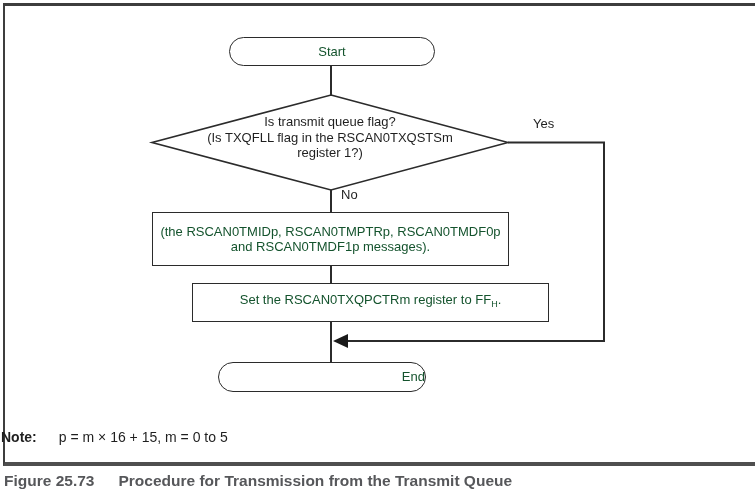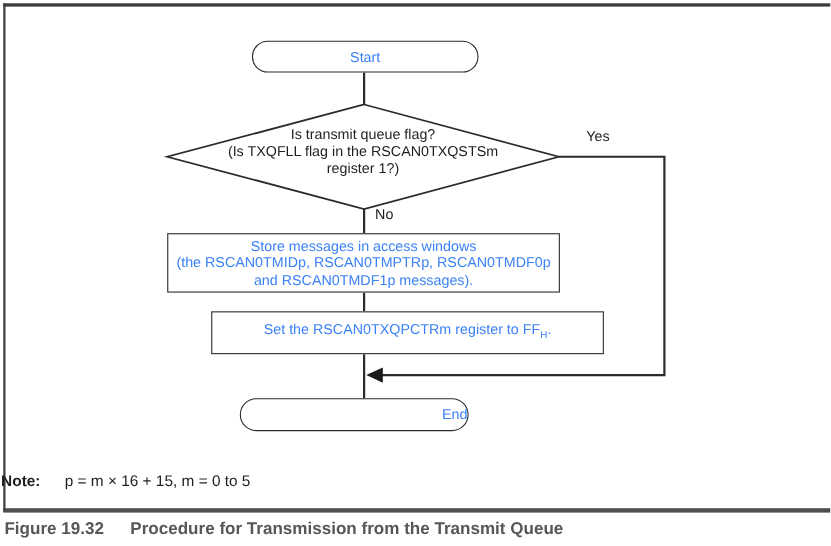--- a/index.html
+++ b/index.html
@@ -38,21 +38,21 @@
     position: absolute;
     box-sizing: border-box;
     border: 1.5px solid #2b2b2b;
     background: #ffffff;
     display: flex;
     align-items: center;
     justify-content: center;
     text-align: center;
     font-size: 13px;
     line-height: 15.5px;
-    color: #3b82f6;
+    color: #14532d;
   }
   .stadium {
     border-radius: 15px;
   }
   .diamond-text {
     position: absolute;
     left: 151px;
     top: 114px;
     width: 358px;
     text-align: center;
@@ -132,35 +132,34 @@
   <div class="diamond-text">
     <div>Is transmit queue flag?</div>
     <div>(Is TXQFLL flag in the RSCAN0TXQSTSm</div>
     <div>register 1?)</div>
   </div>
 
   <div class="branch-label" style="left:513px; top:116px;margin-left:20px;">Yes</div>
   <div class="branch-label" style="left:341px; top:187px;">No</div>
 
   <div class="node" style="left:152px; top:212px; width:357px; height:54px; flex-direction:column;">
-    <div>Store messages in access windows</div>
     <div>(the RSCAN0TMIDp, RSCAN0TMPTRp, RSCAN0TMDF0p</div>
     <div>and RSCAN0TMDF1p messages).</div>
   </div>
 
   <div class="node" style="left:152px; top:283px; width:357px; height:39px;margin-left:40px;">
     <span><span>Set the RSCAN0TXQPCTRm register to FF</span><span class="sub">H</span><span>.</span></span>
   </div>
 
   <div class="node stadium" style="left:218px; top:362px; width:208px; height:30px;justify-content:flex-end;">
     <span>End</span>
   </div>
 
   <div class="note">
     <b>Note:</b><span>p = m × 16 + 15, m = 0 to 5</span>
   </div>
 
 
   <div class="caption">
-    <span class="cap-num">Figure 19.32</span><span>Procedure for Transmission from the Transmit Queue</span>
+    <span class="cap-num">Figure 25.73</span><span>Procedure for Transmission from the Transmit Queue</span>
   </div>
 
 </div>
 
 </body></html>

